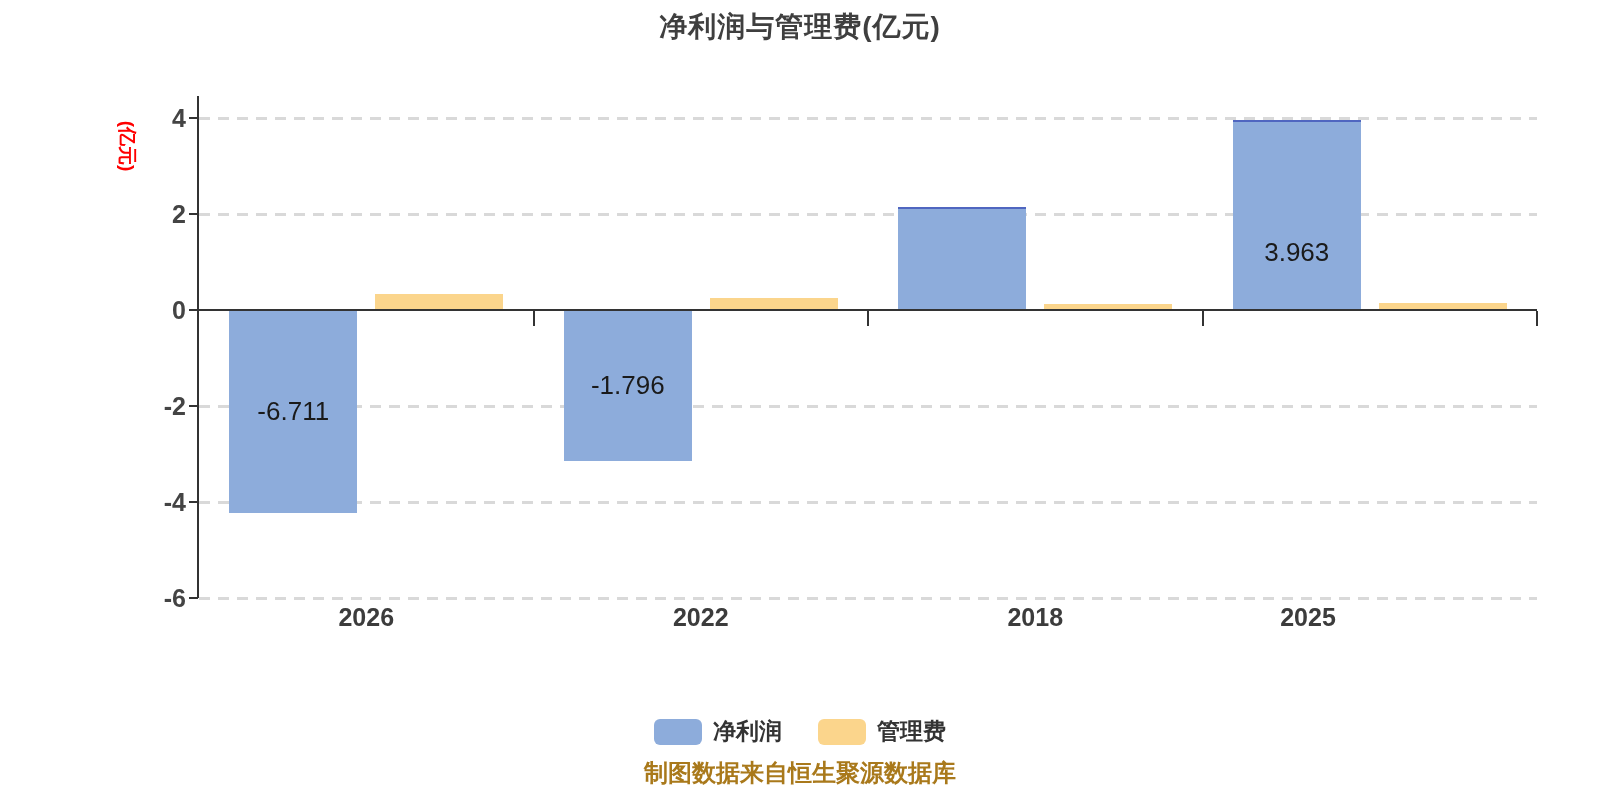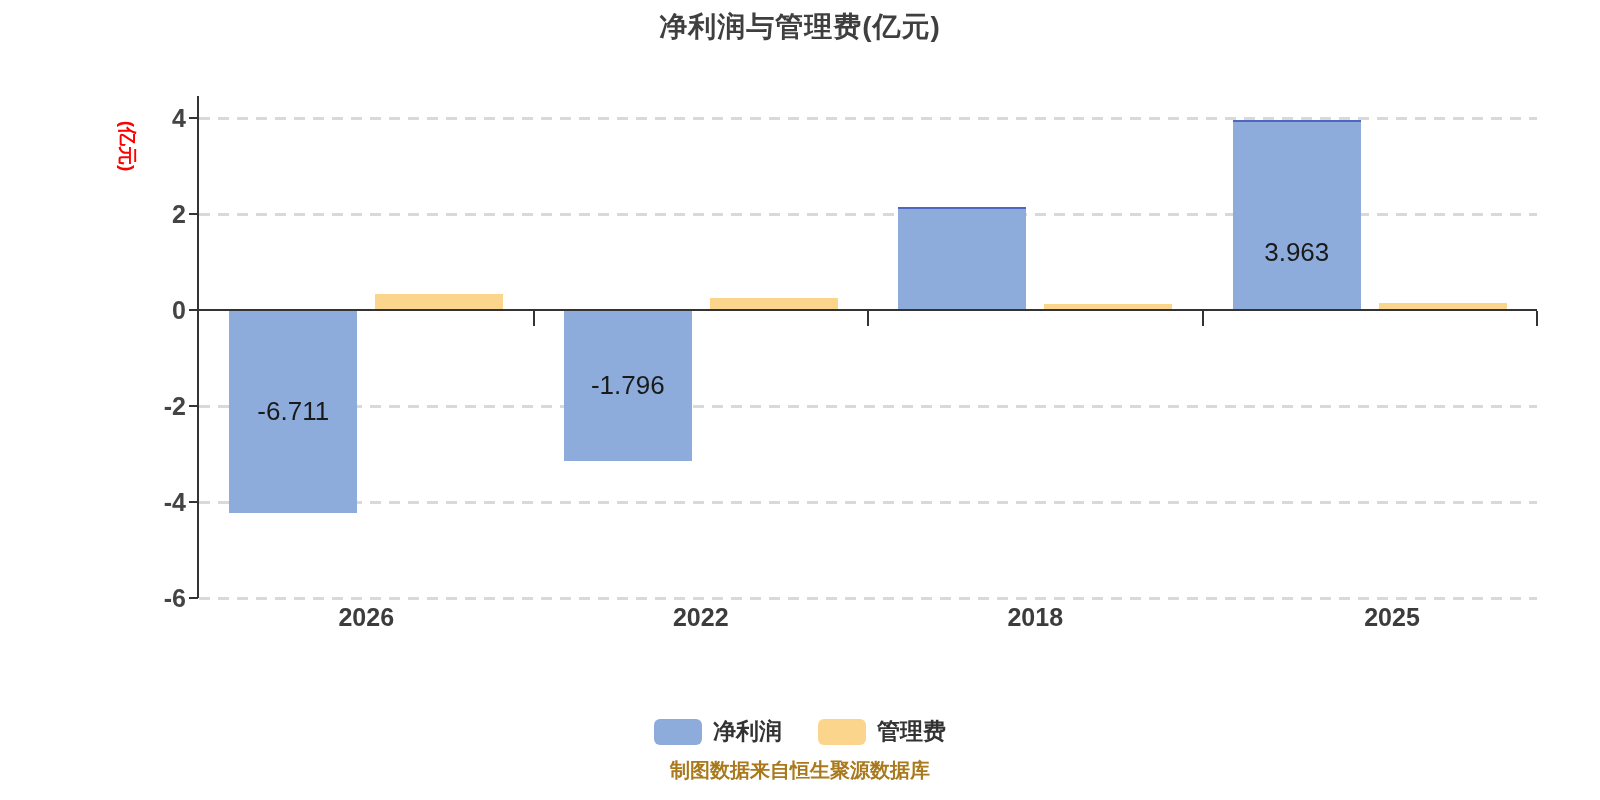--- a/index.html
+++ b/index.html
@@ -42,21 +42,21 @@
   }
   .legend{
     position:absolute;left:0;right:0;top:716px;
     display:flex;justify-content:center;align-items:center;gap:36px;z-index:5;
   }
   .legend-item{display:flex;align-items:center;gap:11px;}
   .legend-swatch{width:48px;height:26px;border-radius:6px;}
   .legend-label{font-size:23px;font-weight:600;color:#333333;}
   .source{
     position:absolute;left:0;right:0;top:757px;
-    text-align:center;font-size:20px;font-weight:700;color:#a9791b;z-index:5;
+    text-align:center;font-size:24px;font-weight:700;color:#a9791b;z-index:5;
   }
 </style>
 </head>
 <body>
 
 <div class="title">净利润与管理费(亿元)</div>
 
 <div class="y-name">(亿元)</div>
 
 <div class="chart" id="chart">
@@ -87,21 +87,21 @@
     <div class="bar" style="left: 229.25px; width: 128px; height: 202.944px; top: 310px; background: rgb(141, 172, 219);"></div>
     <div class="bar-label" style="left: 213.25px; top: 395.472px;">-6.711</div>
     <div class="bar" style="left: 375.25px; width: 128px; height: 15.84px; top: 294.16px; background: rgb(251, 213, 140);"></div>
     <div class="xtick-label" style="left: 630.75px; top: 602px;">2022</div>
     <div class="bar" style="left: 563.75px; width: 128px; height: 150.672px; top: 310px; background: rgb(141, 172, 219);"></div>
     <div class="bar-label" style="left: 547.75px; top: 369.336px;">-1.796</div>
     <div class="bar" style="left: 709.75px; width: 128px; height: 12px; top: 298px; background: rgb(251, 213, 140);"></div>
     <div class="xtick-label" style="left: 965.25px; top: 602px;">2018</div>
     <div class="bar" style="left: 898.25px; width: 128px; height: 103.008px; top: 206.992px; background: rgb(141, 172, 219); border-top: 2px solid rgb(80, 102, 192);"></div>
     <div class="bar" style="left: 1044.25px; width: 128px; height: 5.76px; top: 304.24px; background: rgb(251, 213, 140);"></div>
-    <div class="xtick-label" style="left: 1322px; top: 602px;">2025</div>
+    <div class="xtick-label" style="left: 1238px; top: 602px;">2025</div>
     <div class="bar" style="left: 1232.75px; width: 128px; height: 190.224px; top: 119.776px; background: rgb(141, 172, 219); border-top: 2px solid rgb(80, 102, 192);"></div>
     <div class="bar-label" style="left: 1216.75px; top: 212px; margin-top: 24px;">3.963</div>
     <div class="bar" style="left: 1378.75px; width: 128px; height: 6.72px; top: 303.28px; background: rgb(251, 213, 140);"></div>
   </div>
 
 <div class="legend">
   <div class="legend-item">
     <span class="legend-swatch" id="sw0" style="background: rgb(141, 172, 219);"></span>
     <span class="legend-label">净利润</span>
   </div>

